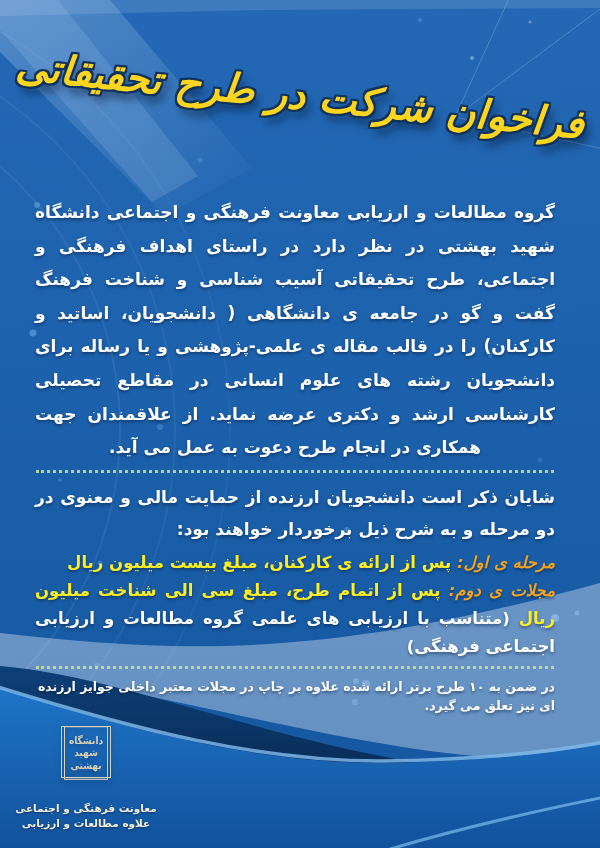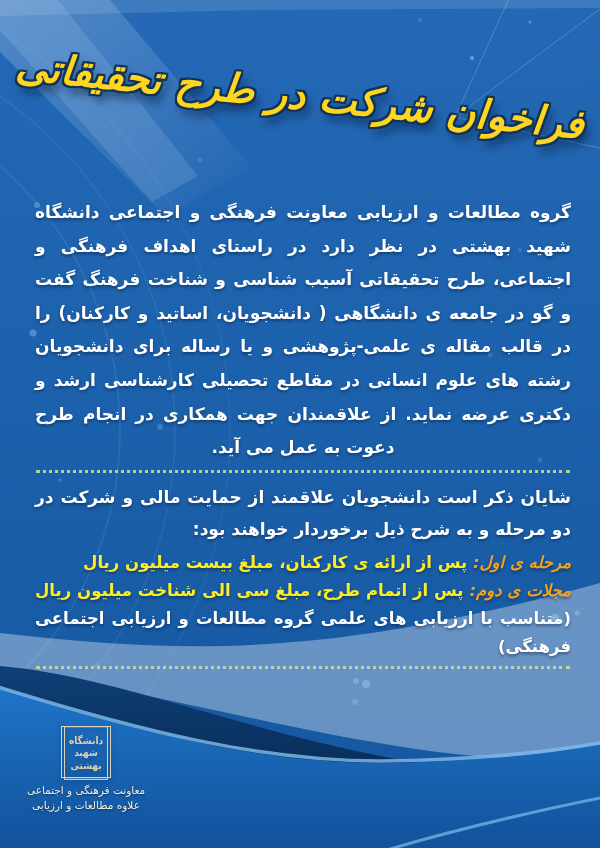--- a/index.html
+++ b/index.html
@@ -21,21 +21,21 @@
     transform:rotate(6deg);
     font-size:40px;font-weight:bold;font-style:italic;
     color:#ffd61d;
     text-shadow:
       2px 0 0 #11345c,-2px 0 0 #11345c,0 2px 0 #11345c,0 -2px 0 #11345c,
       2px 2px 0 #11345c,-2px 2px 0 #11345c,2px -2px 0 #11345c,-2px -2px 0 #11345c,
       5px 7px 9px rgba(2,15,38,.55);
   }
   .content{
     position:absolute;z-index:2;
-    top:196px;left:35px;right:29px;
+    top:196px;left:35px;right:45px;
     direction:rtl;
     color:#ffffff;
     text-shadow:0 2px 3px rgba(2,20,48,.45);
   }
   .content p{margin:0;}
   .intro{
     font-size:17px;line-height:33.6px;font-weight:600;
     text-align:justify;text-align-last:center;
   }
   .intro .project{font-weight:900;}
@@ -75,22 +75,22 @@
     filter:drop-shadow(0 2px 3px rgba(2,20,48,.4));
   }
   .logo-inner{
     border:1px solid #dcd2b6;
     width:100%;height:100%;
     display:flex;flex-direction:column;align-items:center;justify-content:center;
     color:#dcd2b6;font-size:9px;font-weight:bold;line-height:11px;
     transform:scaleY(1.12);
   }
   .logo-captions{
-    margin-top:5px;
-    color:#f5efdd;font-size:10.5px;font-weight:normal;line-height:15px;
+    margin-top:23px;
+    color:#f5efdd;font-size:10.5px;font-weight:bold;line-height:15px;
     text-shadow:0 1px 2px rgba(2,20,48,.5);
   }
 </style>
 </head>
 <body>
 
 <div class="poster">
 
   <svg class="decor" viewBox="0 0 600 848" preserveAspectRatio="none" aria-hidden="true">
     <defs>
@@ -157,28 +157,29 @@
   </svg>
 
   <h1 class="title" dir="rtl" lang="fa">فراخوان شرکت در طرح تحقیقاتی</h1>
 
   <div class="content" lang="fa">
 
     <p class="intro"><span>گروه مطالعات و ارزیابی معاونت فرهنگی و اجتماعی دانشگاه شهید بهشتی در نظر دارد در راستای اهداف فرهنگی و اجتماعی، </span><span class="project">طرح تحقیقاتی آسیب شناسی و شناخت فرهنگ گفت و گو در جامعه ی دانشگاهی ( دانشجویان، اساتید و کارکنان)</span><span> را در قالب مقاله ی علمی-پژوهشی و یا رساله برای دانشجویان رشته های علوم انسانی در مقاطع تحصیلی کارشناسی ارشد و دکتری عرضه نماید. از علاقمندان جهت همکاری در انجام طرح دعوت به عمل می آید.</span></p>
 
     <div class="dotted"></div>
 
-    <p class="support">شایان ذکر است دانشجویان علاقمند از حمایت مالی و شرکت در دو مرحله و به شرح ذیل برخوردار خواهند بود:</p>
+    <p class="support">شایان ذکر است دانشجویان ارزنده از حمایت مالی و معنوی در دو مرحله و به شرح ذیل برخوردار خواهند بود:</p>
 
     <p class="stage"><span class="stage-label">مرحله ی اول:</span><span> پس از ارائه ی کارکنان، مبلغ بیست میلیون ریال</span></p>
 
     <p class="stage"><span class="stage-label">مجلات ی دوم:</span><span> پس از اتمام طرح، مبلغ سی الی شناخت میلیون ریال </span><span class="stage-suffix">(متناسب با ارزیابی های علمی گروه مطالعات و ارزیابی اجتماعی فرهنگی)</span></p>
 
     <div class="dotted"></div>
 
+    <p class="note">در ضمن به ۱۰ طرح برتر ارائه شده علاوه بر چاپ در مجلات معتبر داخلی جوایز ارزنده ای نیز تعلق می گیرد.</p>
   </div>
 
   <div class="logo-block">
     <div class="logo-box">
       <div class="logo-inner">
         <span>دانشگاه</span>
         <span>شهید</span>
         <span>بهشتی</span>
       </div>
     </div>

